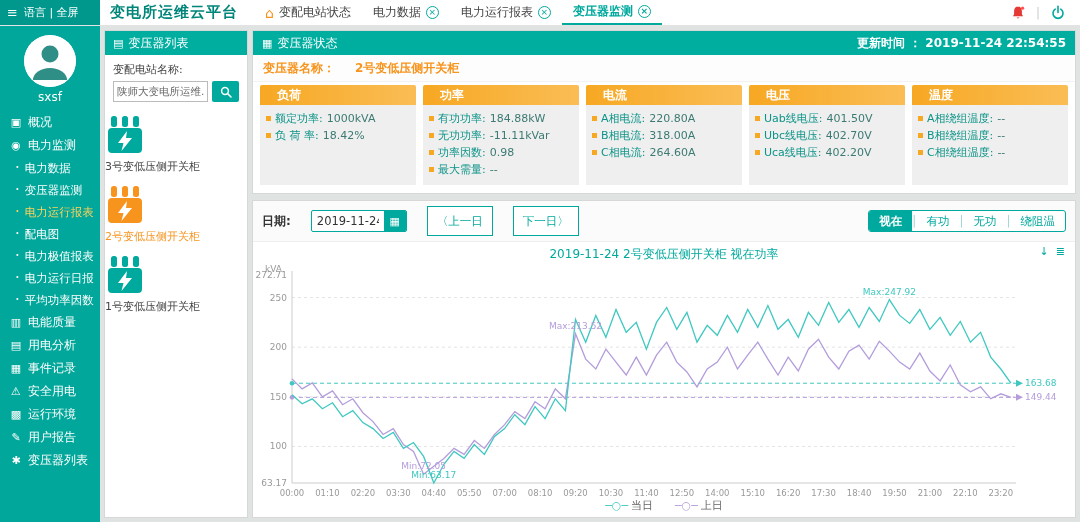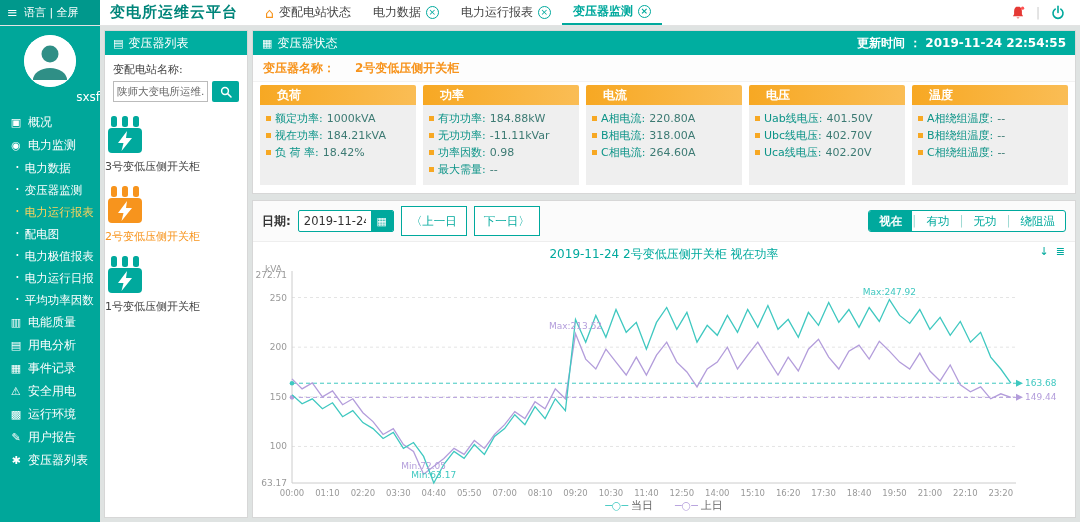--- a/index.html
+++ b/index.html
@@ -14,21 +14,21 @@
   .tabs{display:flex;align-self:stretch;align-items:stretch}
   .tab{display:flex;align-items:center;gap:5px;padding:0 11px;cursor:pointer;color:#444;white-space:nowrap}
   .tab.active{color:#00A99D;border-bottom:2px solid #00A99D;font-weight:bold}
   .tab-close{width:13px;height:13px;border:1px solid #00A99D;border-radius:50%;color:#00A99D;font-size:9px;line-height:11px;text-align:center;flex:0 0 auto}
   .home-ic{color:#F7941D;font-size:14px;line-height:1}
   .tb-right{margin-left:auto;display:flex;align-items:center;gap:10px;padding-right:14px}
   .tb-sep{color:#ccc}
 
   
   .sidebar{position:absolute;top:26px;left:0;bottom:0;width:100px;background:#00A79A;color:#fff;overflow:hidden}
-  .avatar-wrap{text-align:right;padding-top:9px}
+  .avatar-wrap{text-align:center;padding-top:9px}
   .avatar{width:52px;height:52px;border-radius:50%;background:#fff;margin:0 auto;display:flex;align-items:center;justify-content:center;overflow:hidden}
   .username{margin-top:3px;font-size:12px}
   .menu{margin-top:7px}
   .menu-item{height:23px;display:flex;align-items:center;gap:5px;padding-left:9px;font-size:12px;cursor:pointer;white-space:nowrap}
   .menu-item .mi-icon{width:14px;font-size:11px;text-align:center;flex:0 0 auto}
   .menu-item.sub{padding-left:15px;font-size:11.5px;height:22px}
   .menu-item.sub .mi-dot{font-size:15px;line-height:10px}
   .menu-item.hl{color:#FFD35C}
 
   
@@ -54,21 +54,21 @@
   .st-col{flex:1;min-width:0}
   .st-head{height:20px;line-height:20px;color:#fff;font-weight:bold;padding-left:17px;background:linear-gradient(90deg,#F7A823,#FABD55);font-size:12px;border-radius:2px 2px 0 0}
   .st-body{background:#efefef;padding:5px 6px;height:80px}
   .st-row{display:flex;align-items:center;gap:4px;line-height:17px;font-size:11px;white-space:nowrap}
   .st-bullet{width:5px;height:5px;background:#F7A823;flex:0 0 auto}
   .st-label{color:#0d9488}
   .st-value{color:#3c7a73}
 
   
   .chart-card{flex:1;background:#fff;border:1px solid #d7d7d7;display:flex;flex-direction:column;min-height:0}
-  .chart-toolbar{display:flex;align-items:center;gap:7px;padding:5px 9px;background:#fbfbfb;border-bottom:1px solid #eee;flex:0 0 auto}
+  .chart-toolbar{display:flex;align-items:center;gap:20px;padding:5px 9px;background:#fbfbfb;border-bottom:1px solid #eee;flex:0 0 auto}
   .date-label{font-weight:bold;font-size:12px}
   .date-box{display:flex;align-items:center;border:1px solid #00A99D;height:22px;border-radius:2px;overflow:hidden;background:#fff}
   .date-input{border:none;width:72px;padding:0 5px;font-size:11.5px;color:#333;outline:none;font-family:inherit}
   .cal-btn{width:22px;height:22px;background:#00A99D;color:#fff;border:none;font-size:11px;cursor:pointer}
   .nav-btn{height:30px;border:1px solid #00A99D;background:#fff;color:#00A99D;border-radius:0;padding:0 9px;font-size:11.5px;cursor:pointer;font-family:inherit}
   .mode-group{margin-left:auto;display:flex;align-items:center;border:1px solid #00A99D;border-radius:3px;height:22px;overflow:hidden;background:#fff}
   .mode-btn{padding:0 10px;color:#00A99D;font-size:11.5px;line-height:20px;cursor:pointer}
   .mode-btn.active{background:#00A99D;color:#fff;font-weight:bold}
   .mode-sep{color:#9fd9d3}
   .chart-title-row{position:relative;text-align:center;color:#00A99D;font-size:12px;padding-top:4px;flex:0 0 auto}
@@ -272,25 +272,20 @@
       <span>2号变低压侧开关柜</span>
     </div>
     <div class="st-cols" id="status-columns">
         <div class="st-col">
           <div class="st-head">负荷</div>
           <div class="st-body">
             <div class="st-row">
               <span class="st-bullet"></span>
               <span class="st-label">额定功率:</span>
               <span class="st-value">1000kVA</span>
-            </div>
-            <div class="st-row">
-              <span class="st-bullet"></span>
-              <span class="st-label">视在功率:</span>
-              <span class="st-value">184.21kVA</span>
             </div>
             <div class="st-row">
               <span class="st-bullet"></span>
               <span class="st-label">负 荷 率:</span>
               <span class="st-value">18.42%</span>
             </div>
           </div>
         </div>
         <div class="st-col">
           <div class="st-head">功率</div>

